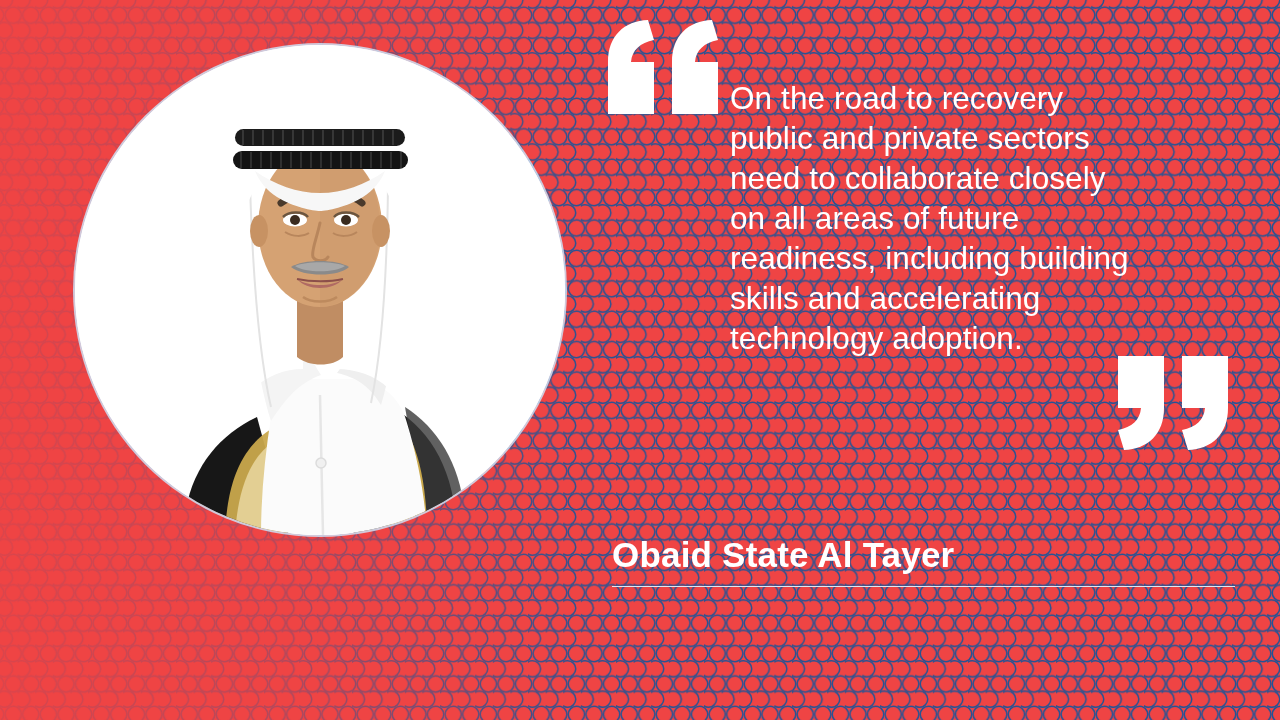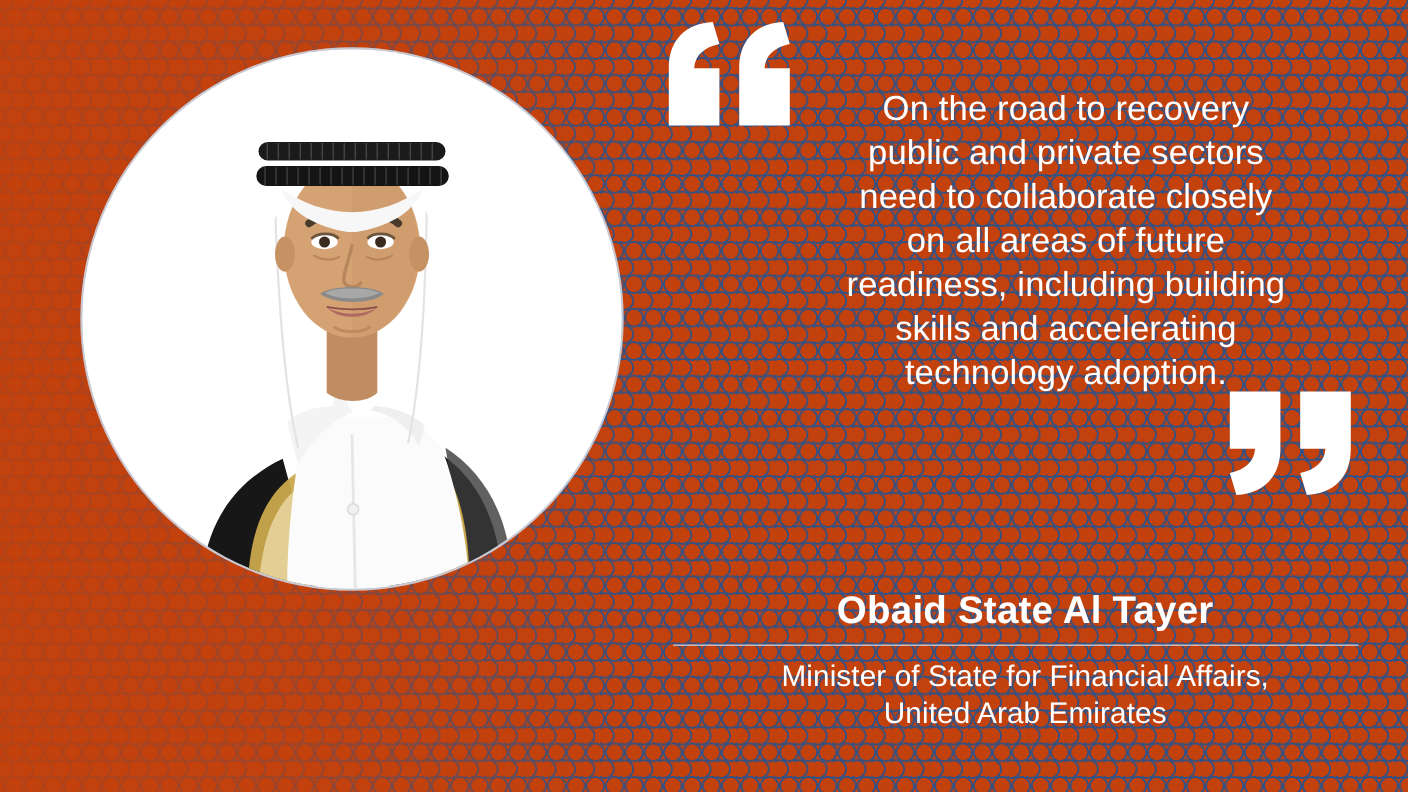--- a/index.html
+++ b/index.html
@@ -11,23 +11,22 @@
     height: 720px;
     overflow: hidden;
     font-family: "Liberation Sans", sans-serif;
     background: #0F4A8F;
   }
 
   #slide {
     position: relative;
     width: 1280px;
     height: 720px;
-    background-color: #c2410c;
+    background-color: #ef4444;
     overflow: hidden;
-    text-align: center;
   }
 
   
   #pattern {
     position: absolute;
     inset: 0;
     pointer-events: none;
     z-index: 1;
   }
 
@@ -283,18 +282,16 @@
 technology adoption.</div>
 
     <svg id="quote-close" viewBox="0 0 125 100" aria-hidden="true">
       <path d="M50 4 L50 56 C50 82 34 97 10 98 L4 78 C18 75 26 68 27 56 L4 56 L4 4 Z" fill="#ffffff"></path>
       <path d="M114 4 L114 56 C114 82 98 97 74 98 L68 78 C82 75 90 68 91 56 L68 56 L68 4 Z" fill="#ffffff"></path>
     </svg>
 
     <div id="attribution">
       <h1 id="person-name">Obaid State Al Tayer</h1>
       <div id="name-rule"></div>
-      <p id="person-title">Minister of State for Financial Affairs,
-United Arab Emirates</p>
     </div>
 
   </div>
 </div>
 
 </body></html>

